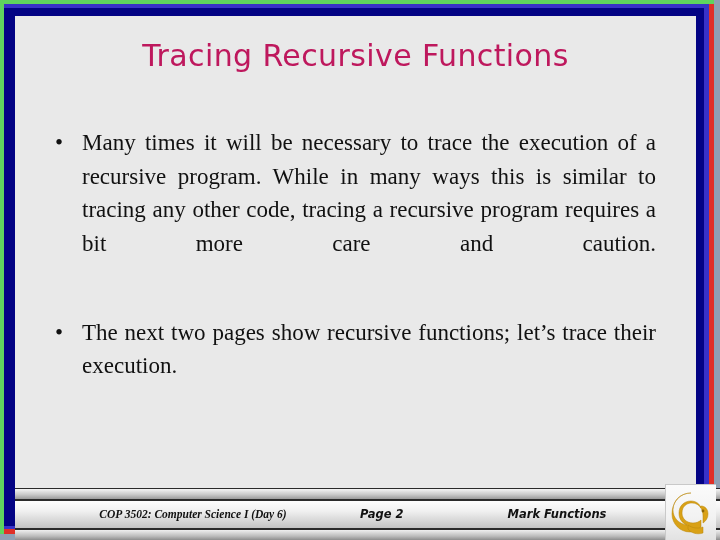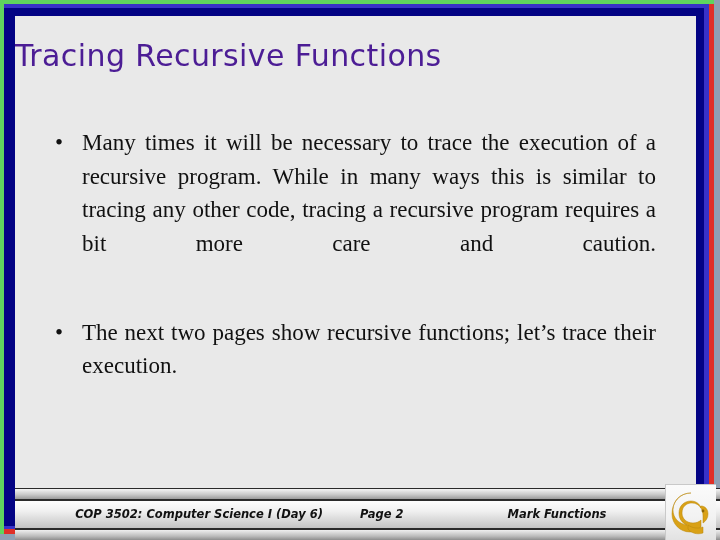--- a/index.html
+++ b/index.html
@@ -60,26 +60,26 @@
     width: 681px; height: 508px;
     background: #e9e9e9;
   }
 
   
   .title {
     position: absolute;
     left: 15px;
     top: 38px;
     width: 681px;
-    text-align: left;
+    text-align: center;
     font-family: "DejaVu Sans", "Liberation Sans", sans-serif;
     font-size: 30px;
     line-height: 36px;
     letter-spacing: 0.4px;
-    color: #4c1d95;
+    color: #be185d;
     white-space: nowrap;
   }
 
   
   .body {
     position: absolute;
     left: 44px;
     top: 105px;
     width: 612px;
   }
@@ -159,21 +159,21 @@
     height: 29px;
     line-height: 29px;
     font-family: "DejaVu Sans", "Liberation Sans", sans-serif;
     font-weight: bold;
     font-style: italic;
     font-size: 11.5px;
     color: #111111;
     white-space: nowrap;
   }
 
-  .ft-course { left: 48px; width: 260px; text-align: right; }
+  .ft-course { left: 48px; width: 260px; text-align: center; font-family: Liberation Serif, serif; }
   .ft-page   { left: 345px; width: 110px; text-align: left; }
   .ft-author { left: 462px; width: 160px; text-align: center; }
 
   
   .logo-plate {
     position: absolute;
     right: 4px;
     bottom: 0;
     width: 51px;
     height: 56px;

